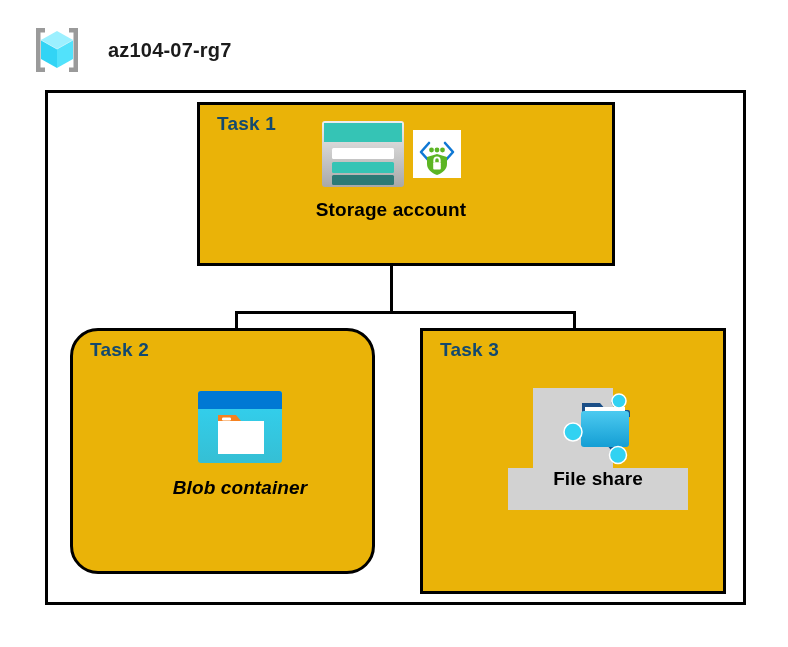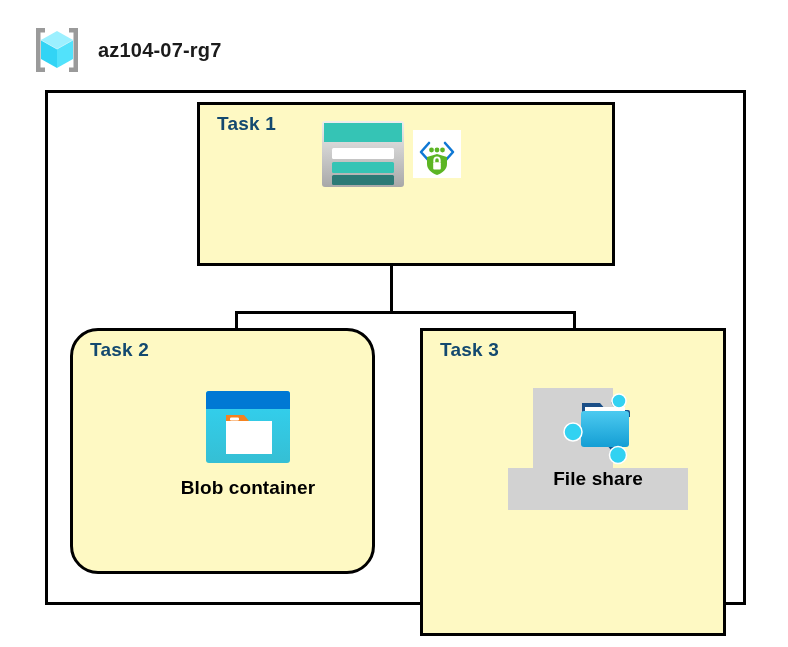--- a/index.html
+++ b/index.html
@@ -22,21 +22,21 @@
     height: 647px;
   }
 
   
   .rg-header {
     position: absolute;
     left: 30px;
     top: 24px;
     display: flex;
     align-items: center;
-    gap: 14px;
+    gap: 24px;
   }
   .rg-icon {
     width: 54px;
     height: 52px;
     position: relative;
     flex: none;
   }
   .rg-title {
     font-size: 20px;
     font-weight: bold;
@@ -54,26 +54,26 @@
     height: 515px;
     border: 3px solid #000000;
     background: #ffffff;
     box-sizing: border-box;
   }
 
   
   .task-box {
     position: absolute;
     border: 3px solid #000000;
-    background: #fef9c3;
+    background: #eab308;
     box-sizing: border-box;
   }
   .task-box.t1 { left: 197px; top: 102px;  width: 418px; height: 164px; }
   .task-box.t2 { left: 70px;  top: 328px;  width: 305px; height: 246px; border-radius: 28px; }
-  .task-box.t3 { left: 420px; top: 328px;  width: 306px; height: 308px; }
+  .task-box.t3 { left: 420px; top: 328px;  width: 306px; height: 266px; }
 
   .task-label {
     position: absolute;
     left: 17px;
     top: 8px;
     font-size: 19px;
     font-weight: bold;
     color: #13496f;
     letter-spacing: 0.2px;
   }
@@ -89,21 +89,21 @@
     font-size: 19px;
     font-weight: bold;
     color: #000000;
     white-space: nowrap;
     letter-spacing: 0.1px;
     line-height: 1.1;
   }
 
   
   .node.storage   { left: 286px; top: 120px; width: 210px; }
-  .node.blob      { left: 148px; top: 390px; width: 200px; }
+  .node.blob      { left: 140px; top: 390px; width: 200px; font-style: italic; }
   .node.fileshare { left: 500px; top: 383px; width: 196px; }
 
   .storage-row { display: flex; align-items: center; gap: 8px; margin-bottom: 12px; }
   .blob-wrap   { margin-bottom: 14px; }
 
   
   .sel-icon-bg {
     position: absolute;
     left: 533px;
     top: 388px;
@@ -204,20 +204,21 @@
           <circle cx="29.5" cy="20" r="2.4" fill="#5cb524"></circle>
 
           <path d="M24 24 L34 27 L34 34 C34 39.5 29.5 43 24 45 C18.5 43 14 39.5 14 34 L14 27 Z" fill="#5cb524"></path>
 
           <path d="M21.3 32.5 L21.3 30.3 C21.3 28.6 22.5 27.4 24 27.4 C25.5 27.4 26.7 28.6 26.7 30.3 L26.7 32.5" fill="none" stroke="#ffffff" stroke-width="1.9"></path>
 
           <rect x="20.2" y="32.2" width="7.6" height="7.4" rx="1" fill="#ffffff"></rect>
         </svg>
       </div>
     </div>
+    <div class="node-caption">Storage account</div>
   </div>
 
   <div class="task-box t2">
     <div class="task-label">Task 2</div>
   </div>
 
   <div class="node blob">
     <div class="blob-wrap">
       <svg width="86" height="74" viewBox="0 0 86 74">
         <defs>

